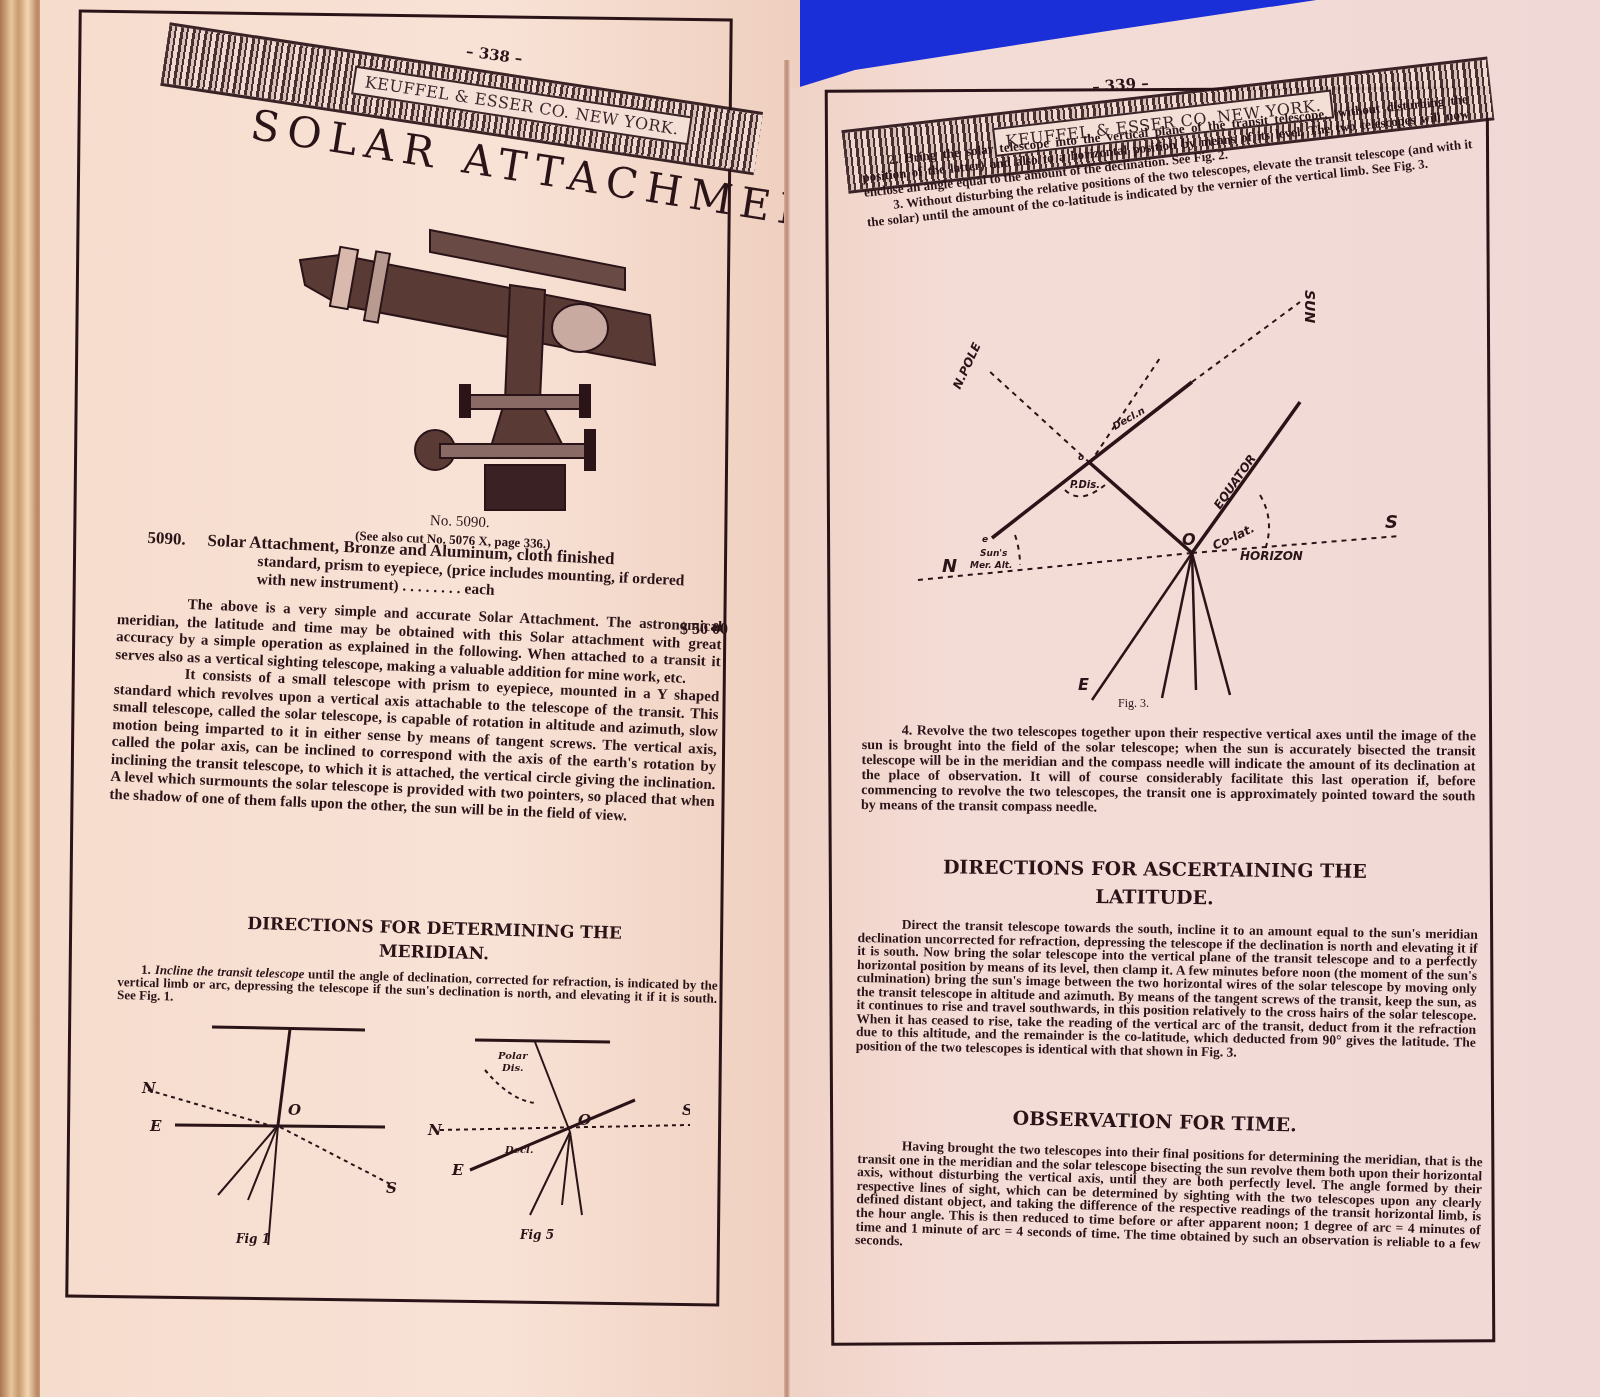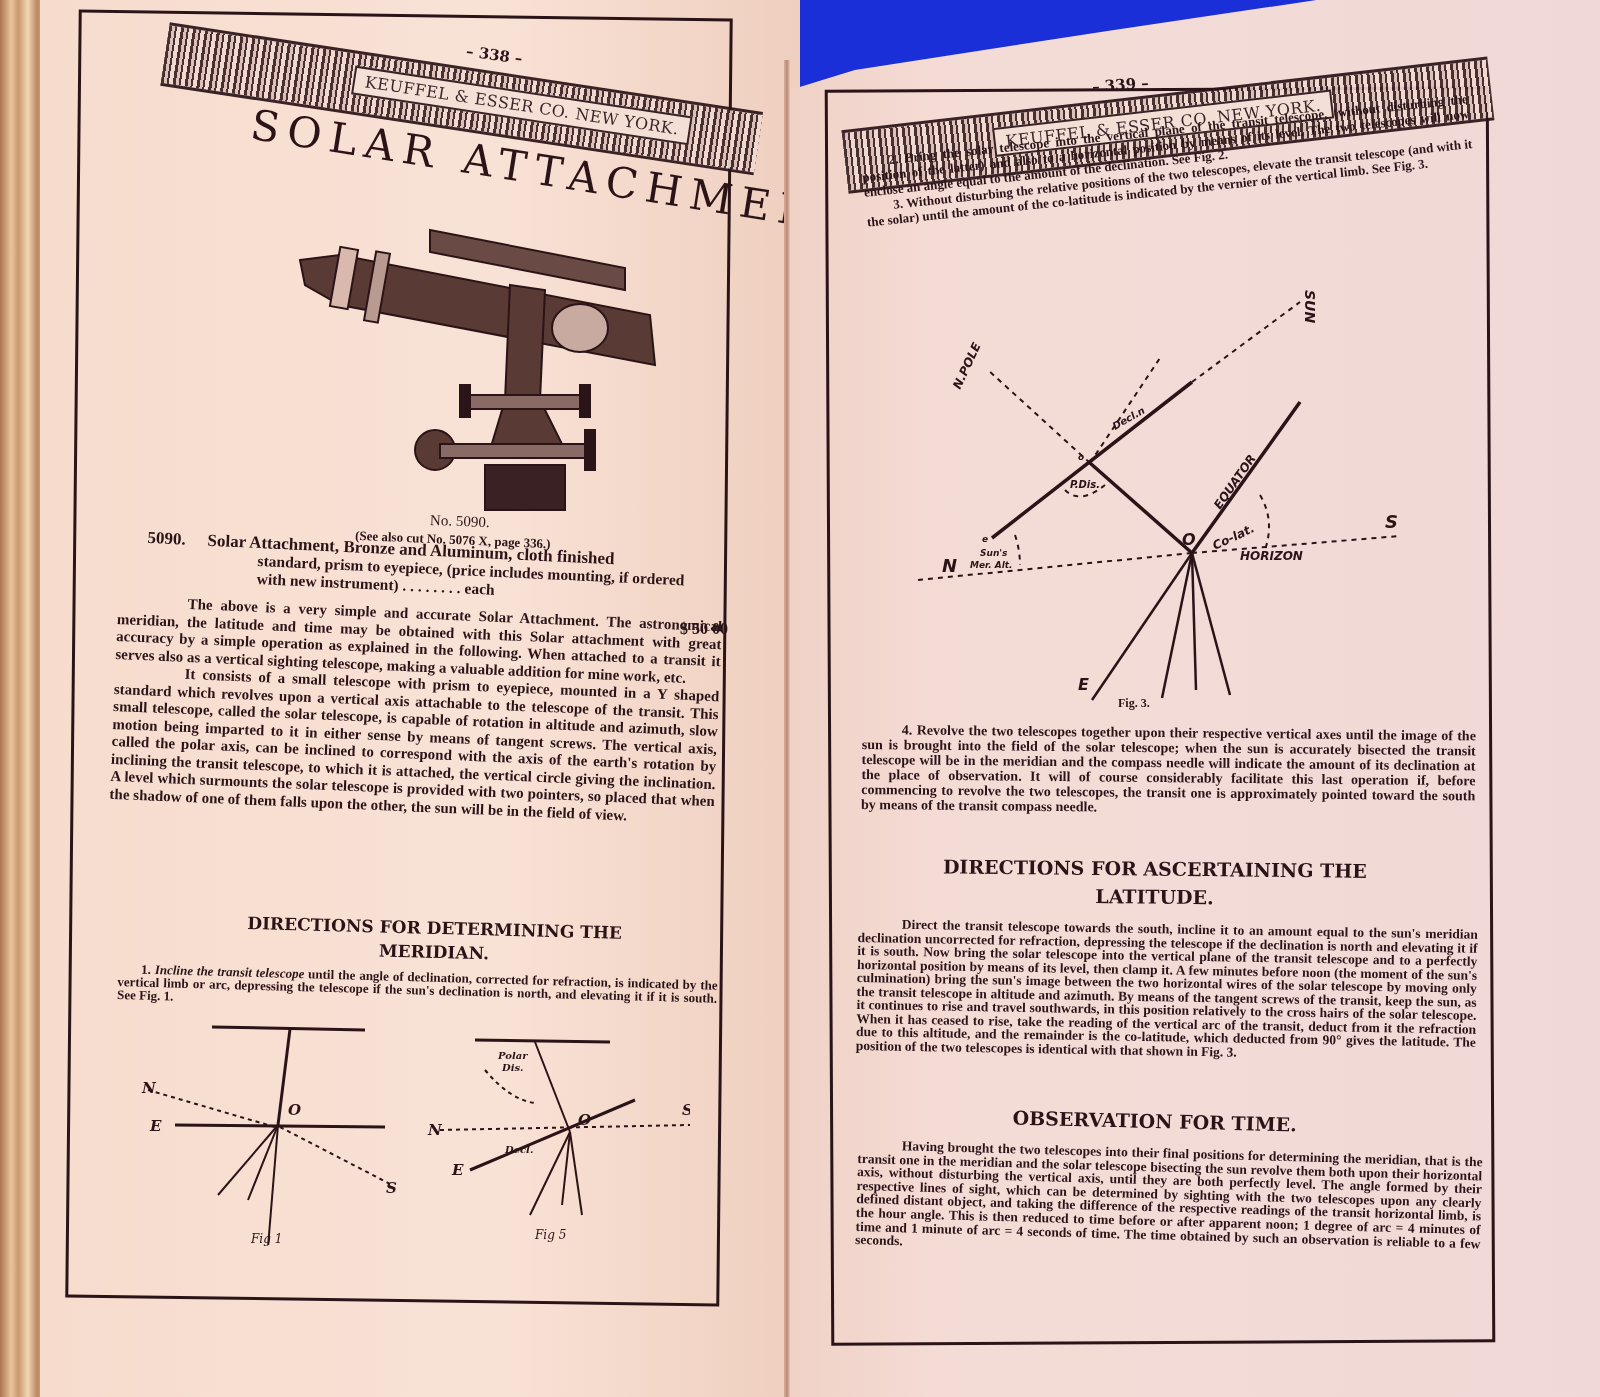--- a/index.html
+++ b/index.html
@@ -69,26 +69,26 @@
   .item-line .num { display:inline-block; width:60px; }
   .item-desc { left:258px; top:552px; width:460px; font-size:15.5px; line-height:18px; font-weight:bold; transform-origin:left top; transform:rotate(2.6deg); }
   .price { left:680px; top:620px; font-size:16px; font-weight:bold; }
   .body-left { left:118px; top:593px; width:605px; font-size:15px; line-height:17.5px; font-weight:bold; text-align:justify; transform-origin:left top; transform:rotate(2.4deg); }
   .body-left p { margin:0; text-indent:70px; }
   .h-left { left:210px; top:910px; width:450px; text-align:center; font-family:"DejaVu Serif", serif; font-weight:bold; font-size:17px; line-height:24px; transform-origin:left top; transform:rotate(1.5deg); }
   .step1 { left:118px; top:962px; width:600px; font-size:13px; line-height:13px; font-weight:bold; text-align:justify; transform-origin:left top; transform:rotate(1.6deg); }
   .step1 span.i { font-style:italic; }
 
   .figs-left { position:absolute; left:130px; top:1015px; width:560px; height:230px; }
-  .figcap { position:absolute; font-family:"DejaVu Serif", serif; font-style:italic; font-weight:normal; font-size:12px;margin-left:15px; }
+  .figcap { position:absolute; font-family:"DejaVu Serif", serif; font-style:italic; font-weight:bold; font-size:12px; }
 
   .right-steps { left:860px; top:155px; width:610px; font-size:13px; line-height:15px; font-weight:bold; text-align:justify; transform-origin:left top; transform:rotate(-6deg); }
   .right-steps p { margin:0; text-indent:28px; }
   .fig3 { position:absolute; left:880px; top:260px; width:560px; height:450px; }
-  .fig3cap { left:1118px; top:696px; font-size:12px; font-weight:bold; }
+  .fig3cap { left:1118px; top:696px; font-size:12px; font-weight:normal; }
   .step4 { left:862px; top:722px; width:614px; font-size:14px; line-height:15px; font-weight:bold; text-align:justify; transform-origin:left top; transform:rotate(0.6deg); }
   .step4 p { margin:0; text-indent:40px; }
   .h-right { left:905px; top:852px; width:500px; text-align:center; font-family:"DejaVu Serif", serif; font-weight:bold; font-size:19px; line-height:28px; transform-origin:left top; transform:rotate(0.6deg); }
   .lat-body { left:858px; top:917px; width:620px; font-size:13.5px; line-height:13.5px; font-weight:bold; text-align:justify; transform-origin:left top; transform:rotate(1deg); }
   .lat-body p { margin:0; text-indent:44px; }
   .h-time { left:990px; top:1106px; width:330px; text-align:center; font-family:"DejaVu Serif", serif; font-weight:bold; font-size:19px; transform-origin:left top; transform:rotate(1.4deg); }
   .time-body { left:858px; top:1138px; width:625px; font-size:13.5px; line-height:13.6px; font-weight:bold; text-align:justify; transform-origin:left top; transform:rotate(1.6deg); }
   .time-body p { margin:0; text-indent:44px; }
 </style>
 </head>

